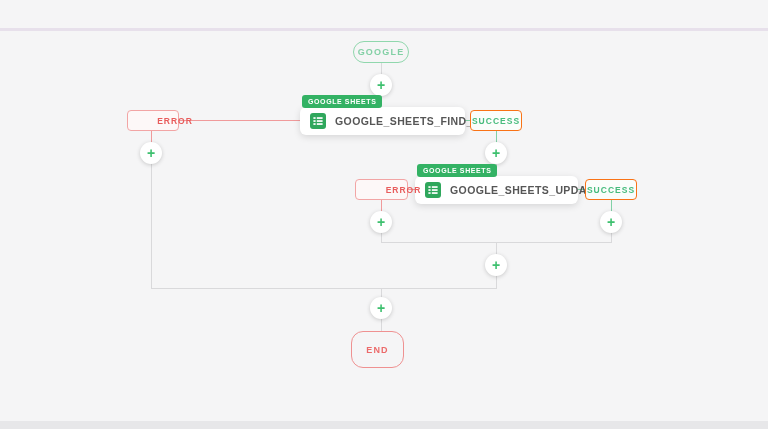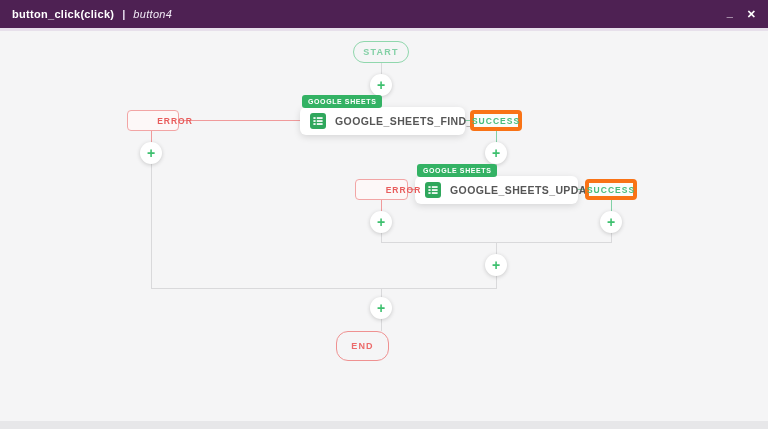--- a/index.html
+++ b/index.html
@@ -51,21 +51,21 @@
   .pill.start { border:1px solid #90d7ad; color:#82d0a5; }
   .pill.end   { border:1px solid #ef9191; color:#ec6a6a; }
 
   
   .chip {
     position:absolute; display:flex; align-items:center; justify-content:center;
     border-radius:4px; font-size:8.5px; font-weight:bold; letter-spacing:1px;
     z-index:3; cursor:pointer;
   }
   .chip.error   { border:1px solid #f2a5a5; color:#e85c5c; background:#fdf8f8;padding-left:44px; }
-  .chip.success { border:4px solid #f97316; color:#47bc7d; background:#fafdfb; }
+  .chip.success { border:1px solid #f97316; color:#47bc7d; background:#fafdfb; }
 
   
   .node {
     position:absolute; background:#ffffff; border-radius:6px;
     box-shadow:0 2px 7px rgba(0,0,0,.13);
     display:flex; align-items:center; padding:0 10px; gap:9px;
     z-index:2; cursor:pointer;
   }
   .node-label { font-size:10.5px; color:#565656; font-weight:bold; letter-spacing:.4px; white-space:nowrap; }
   .badge {
@@ -73,29 +73,20 @@
     background:#33b264; color:#ffffff; font-size:7px; font-weight:bold;
     letter-spacing:.6px; display:flex; align-items:center; z-index:4;
   }
   .sheet-icon { width:16px; height:16px; flex:0 0 16px; }
 </style>
 </head>
 <body>
 
 <div class="window">
 
-  <div class="titlebar">
-    <span class="tb-title">button_click(click)</span>
-    <span class="tb-sep">|</span>
-    <span class="tb-sub">button4</span>
-    <span class="tb-actions">
-      <span class="tb-btn tb-min">_</span>
-      <span class="tb-btn">✕</span>
-    </span>
-  </div>
   <div class="titlebar-strip"></div>
 
   <div class="line" style="left:381px; top:63px;  width:1px; height:44px;"></div>
 
   <div class="line red" style="left:179px; top:120px; width:121px; height:1px;"></div>
 
   <div class="line green" style="left:465px; top:120px; width:5px; height:1px;"></div>
 
   <div class="line red" style="left:151px; top:131px; width:1px; height:22px;"></div>
   <div class="line" style="left:151px; top:153px; width:1px; height:135px;"></div>
@@ -118,22 +109,22 @@
   <div class="line" style="left:381px; top:288px; width:1px; height:43px;"></div>
 
   <div class="plus" style="left:370px; top:74px;">+</div>
   <div class="plus" style="left:140px; top:142px;">+</div>
   <div class="plus" style="left:485px; top:142px;">+</div>
   <div class="plus" style="left:370px; top:211px;">+</div>
   <div class="plus" style="left:600px; top:211px;">+</div>
   <div class="plus" style="left:485px; top:254px;">+</div>
   <div class="plus" style="left:370px; top:297px;">+</div>
 
-  <div class="pill start" style="left:353px; top:41px; width:56px; height:22px;">START</div>
-  <div class="pill end" style="left:336px; top:331px; width:53px; height:30px;">END</div>
+  <div class="pill start" style="left:353px; top:41px; width:56px; height:22px;">GOOGLE</div>
+  <div class="pill end" style="left:351px; top:331px; width:53px; height:37px;">END</div>
 
   <div class="badge" style="left:302px; top:95px;">GOOGLE SHEETS</div>
   <div class="node" style="left:300px; top:107px; width:165px; height:28px;">
     <svg class="sheet-icon" viewBox="0 0 16 16">
       <rect width="16" height="16" rx="3" fill="#2fa75c"></rect>
       <rect x="3.4" y="4.2" width="2.2" height="1.7" fill="#ffffff"></rect>
       <rect x="6.8" y="4.2" width="5.8" height="1.7" fill="#ffffff"></rect>
       <rect x="3.4" y="7.2" width="2.2" height="1.7" fill="#ffffff"></rect>
       <rect x="6.8" y="7.2" width="5.8" height="1.7" fill="#ffffff"></rect>
       <rect x="3.4" y="10.2" width="2.2" height="1.7" fill="#ffffff"></rect>

